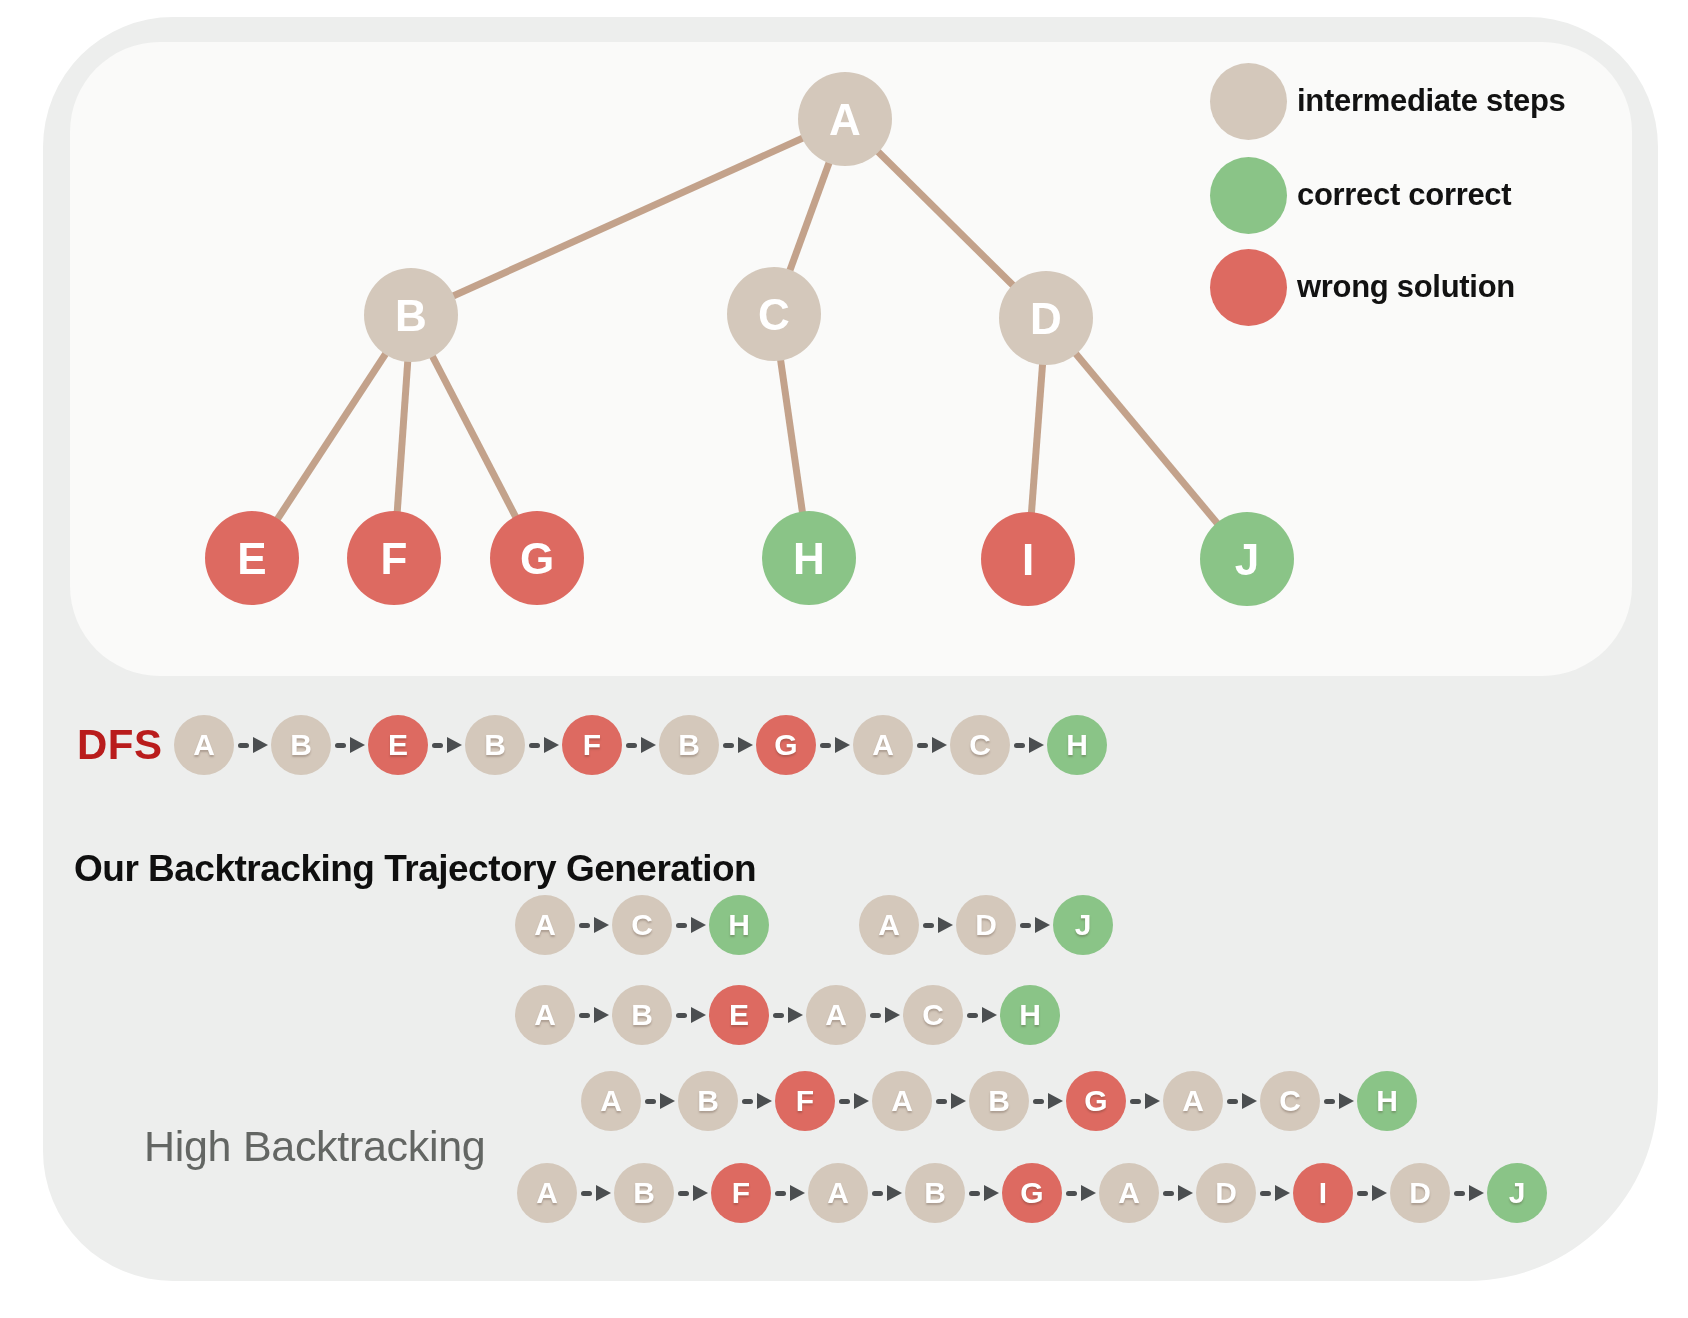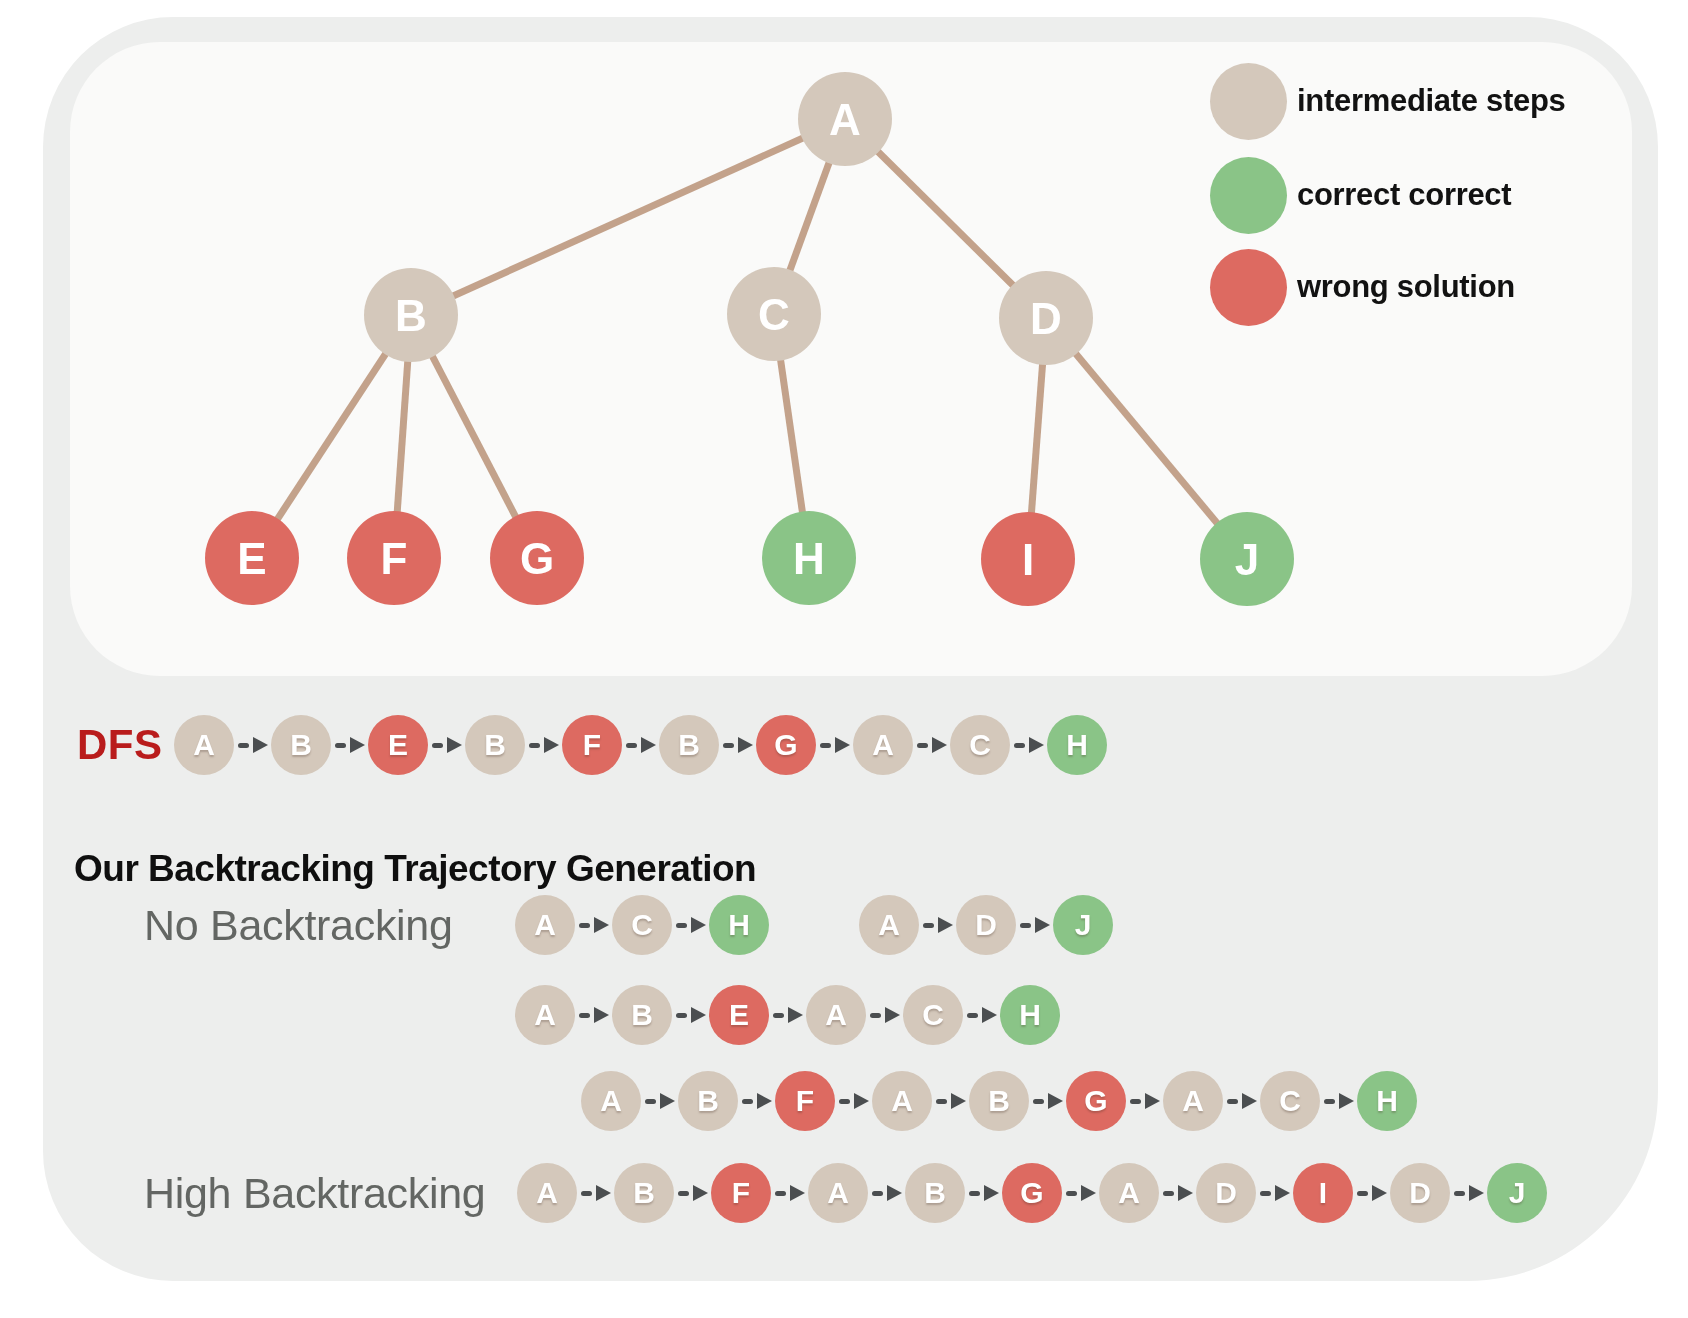--- a/index.html
+++ b/index.html
@@ -117,22 +117,21 @@
 
   <div class="legend-swatch" style="top: 62.5px; background: rgb(212, 200, 187);"></div>
   <div class="legend-label" style="top:101px">intermediate steps</div>
   <div class="legend-swatch" style="top: 156.5px; background: rgb(138, 196, 135);"></div>
   <div class="legend-label" style="top:195px">correct correct</div>
   <div class="legend-swatch" style="top: 248.5px; background: rgb(221, 106, 97);"></div>
   <div class="legend-label" style="top:287px">wrong solution</div>
 
   <div class="dfs-label">DFS</div>
   <div class="heading">Our Backtracking Trajectory Generation</div>
-  <div class="row-label" style="top:925px">No Backtracking</div>
-  <div class="row-label" style="top:1193px">High Backtracking</div>
+  <div class="row-label" style="top:1146px">High Backtracking</div>
 <div class="seq" style="left: 174px; top: 715px;">
       <div class="seq-node t-intermediate">
         <span>A</span>
       </div>
       <div class="arrow">
         <div class="dash"></div>
         <div class="head"></div>
       </div>
       <div class="seq-node t-intermediate">
         <span>B</span>

